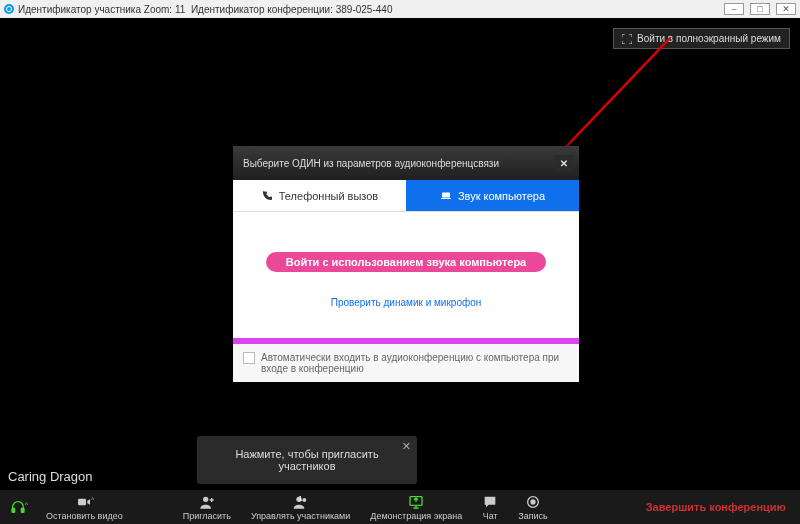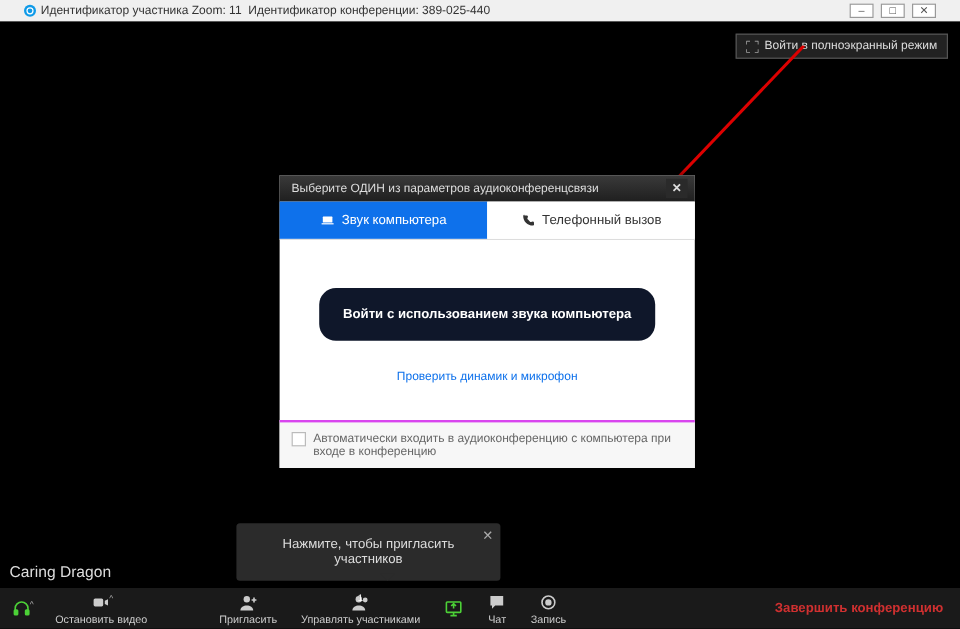--- a/index.html
+++ b/index.html
@@ -6,21 +6,21 @@
   html, body { width: 800px; height: 524px; overflow: hidden; background: #000; }
 
   
   .titlebar {
     height: 18px;
     background: #f0f0f0;
     display: flex;
     align-items: center;
     font-size: 10px;
     color: #333;
-    padding: 0 20px;
+    padding: 0 4px;
     position: relative;
   }
   .titlebar .zoom-dot {
     width: 10px; height: 10px; border-radius: 50%;
     background: #0e9ae8; margin-right: 4px;
     display: flex; align-items: center; justify-content: center;
   }
   .titlebar .zoom-dot::after { content: ""; width:4px;height:4px;border:1px solid #fff;border-radius:50%; }
   .titlebar .win-controls { margin-left: auto; display:flex; gap:6px; }
   .titlebar .win-btn {
@@ -53,21 +53,21 @@
 
   
   .dialog {
     position: absolute;
     left: 233px; top: 128px;
     width: 346px;
     background: #fff;
     box-shadow: 0 0 8px rgba(0,0,0,0.6);
   }
   .dialog-titlebar {
-    height: 22px;
+    height: 34px;
     background: linear-gradient(#3a3a3a,#1f1f1f);
     display:flex; align-items:center;
     padding: 0 6px;
     color: #ddd; font-size:10px;
   }
   .dialog-titlebar .zoom-dot { margin-right:4px; }
   .dialog-close {
     margin-left:auto; width:18px; height:16px;
     background:#2a2a2a; color:#ddd; display:flex;
     align-items:center; justify-content:center; cursor:pointer;
@@ -80,30 +80,30 @@
   }
   .tab.phone { background:#fff; color:#333; }
   .tab.computer { background:#0e71eb; color:#fff; }
   .tab svg { width:12px; height:12px; }
 
   .dialog-body {
     padding: 40px 20px 30px;
     display:flex; flex-direction:column; align-items:center;
   }
   .green-btn {
-    background:#0f172a; color:#fff; border:none;
-    border-radius:14px; padding:16px 20px;
+    background:#ec4899; color:#fff; border:none;
+    border-radius:14px; padding:4px 20px;
     font-size:11px; font-weight:bold; cursor:pointer;
     text-align:center;
   }
   .test-link {
     margin-top:25px; color:#0e71eb; font-size:10px; cursor:pointer;
   }
   .dialog-footer {
-    border-top:2px solid #d946ef; background:#f7f7f7;
+    border-top:6px solid #d946ef; background:#f7f7f7;
     padding:8px 10px; display:flex; align-items:flex-start; gap:6px;
     font-size:10px; color:#666;
   }
   .checkbox {
     width:12px; height:12px; border:1px solid #bbb; background:#fff;
     flex-shrink:0; cursor:pointer;
   }
 
   
   .arrow {
@@ -199,33 +199,33 @@
     <polygon points="20,220 35,200 45,212" fill="#d00"></polygon>
   </svg>
 
   <div class="dialog">
     <div class="dialog-titlebar">
       <span class="zoom-dot"></span>
       <span>Выберите ОДИН из параметров аудиоконференцсвязи</span>
       <div class="dialog-close">✕</div>
     </div>
     <div class="tabs">
+      <div class="tab phone">
+        <svg viewBox="0 0 24 24" fill="#333">
+            <path d="M6 2c-1 0-2 1-2 2 0 9 7 16 16 16 1 0 2-1 2-2v-3c0-1-1-2-2-2l-3 1c-1 0-1 0-2-1l-3-3c-1-1-1-1-1-2l1-3c0-1-1-2-2-2H6z"></path>
+          </svg>
+        <span>Телефонный вызов</span>
+      </div>
       <div class="tab computer">
         <svg viewBox="0 0 24 24" fill="#fff">
             <rect x="4" y="5" width="16" height="10" rx="1"></rect>
             <rect x="2" y="16" width="20" height="2"></rect>
           </svg>
         <span>Звук компьютера</span>
       </div>
-      <div class="tab phone">
-        <svg viewBox="0 0 24 24" fill="#333">
-            <path d="M6 2c-1 0-2 1-2 2 0 9 7 16 16 16 1 0 2-1 2-2v-3c0-1-1-2-2-2l-3 1c-1 0-1 0-2-1l-3-3c-1-1-1-1-1-2l1-3c0-1-1-2-2-2H6z"></path>
-          </svg>
-        <span>Телефонный вызов</span>
-      </div>
     </div>
     <div class="dialog-body">
       <button class="green-btn">Войти с использованием звука компьютера</button>
       <div class="test-link">Проверить динамик и микрофон</div>
     </div>
     <div class="dialog-footer">
       <div class="checkbox"></div>
       <span>Автоматически входить в аудиоконференцию с компьютера при входе в конференцию</span>
     </div>
   </div>
@@ -289,20 +289,21 @@
   </div>
 
   <div class="tb-item">
     <div class="icon-wrap">
       <svg viewBox="0 0 24 24" fill="none" stroke="#4cd137" stroke-width="2">
           <rect x="3" y="4" width="18" height="13" rx="1"></rect>
           <path d="M8 21h8M12 17v4"></path>
           <path d="M12 7v5M9 9l3-3 3 3" fill="none"></path>
         </svg>
     </div>
+    <span>Демонстрация экрана</span>
   </div>
 
   <div class="tb-item">
     <div class="icon-wrap">
       <svg viewBox="0 0 24 24" fill="#ccc">
           <path d="M4 4h16v12H10l-4 4v-4H4z"></path>
         </svg>
     </div>
     <span>Чат</span>
   </div>

